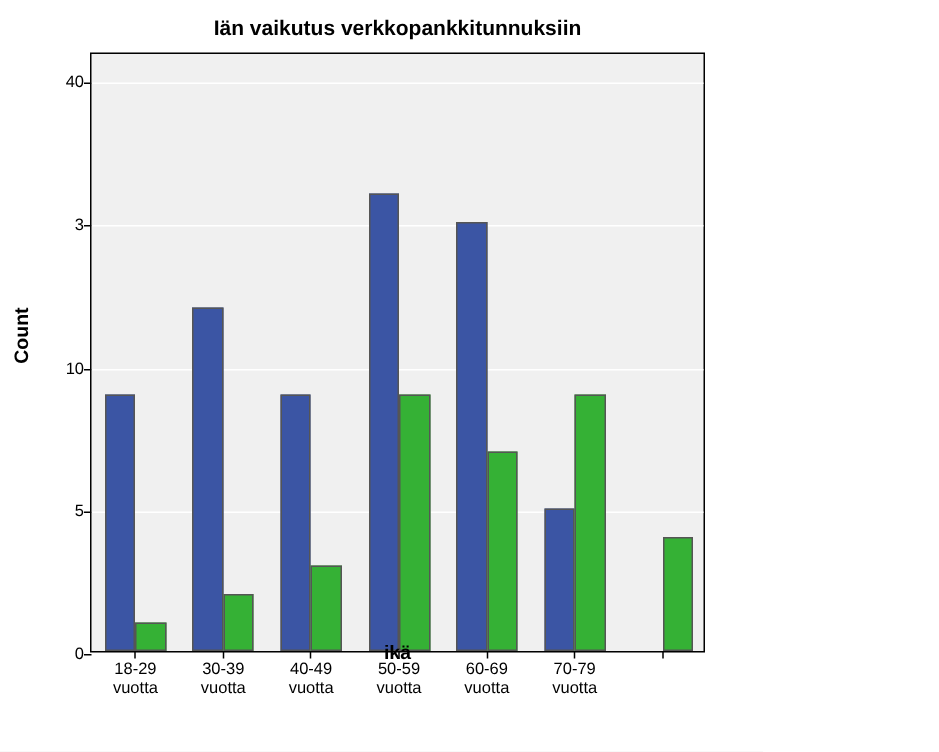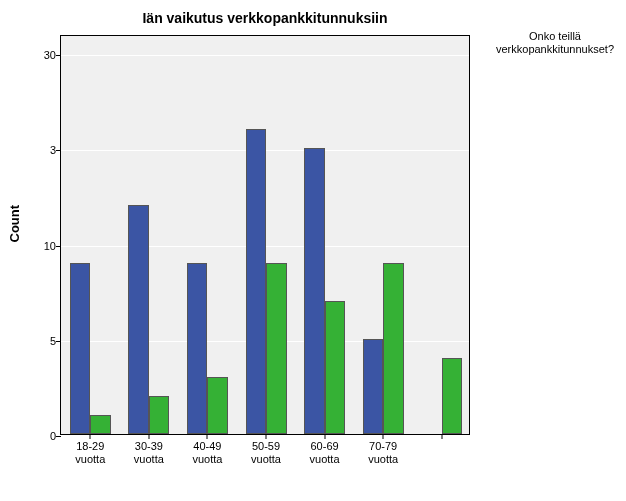--- a/index.html
+++ b/index.html
@@ -34,21 +34,21 @@
       <div class="gridline" style="top: 304.762px;"></div>
       <div class="y-tick" style="top: 304.762px;">5</div>
       <div class="y-tick-mark" style="top: 304.762px;"></div>
       <div class="gridline" style="top: 209.524px;"></div>
       <div class="y-tick" style="top: 209.524px;">10</div>
       <div class="y-tick-mark" style="top: 209.524px;"></div>
       <div class="gridline" style="top: 114.286px;"></div>
       <div class="y-tick" style="top: 114.286px;">3</div>
       <div class="y-tick-mark" style="top: 114.286px;"></div>
       <div class="gridline" style="top: 19.0476px;"></div>
-      <div class="y-tick" style="top: 19.0476px;">30</div>
+      <div class="y-tick" style="top: 19.0476px;">40</div>
       <div class="y-tick-mark" style="top: 19.0476px;"></div>
       <div class="x-tick" style="left: 29.2857px;">18-29<br>vuotta</div>
       <div class="x-tick-mark" style="left: 29.2857px;"></div>
       <div class="bar kylla" style="width: 20.5px; height: 171.429px; background: rgb(59, 85, 164); left: 8.78571px;"></div>
       <div class="bar ei" style="width: 20.5px; height: 19.0476px; background: rgb(53, 177, 53); left: 29.2857px;"></div>
       <div class="x-tick" style="left: 87.8571px;">30-39<br>vuotta</div>
       <div class="x-tick-mark" style="left: 87.8571px;"></div>
       <div class="bar kylla" style="width: 20.5px; height: 228.571px; background: rgb(59, 85, 164); left: 67.3571px;"></div>
       <div class="bar ei" style="width: 20.5px; height: 38.0952px; background: rgb(53, 177, 53); left: 87.8571px;"></div>
       <div class="x-tick" style="left: 146.429px;">40-49<br>vuotta</div>
@@ -65,20 +65,17 @@
       <div class="bar ei" style="width: 20.5px; height: 133.333px; background: rgb(53, 177, 53); left: 263.571px;"></div>
       <div class="x-tick" style="left: 322.143px;">70-79<br>vuotta</div>
       <div class="x-tick-mark" style="left: 322.143px;"></div>
       <div class="bar kylla" style="width: 20.5px; height: 95.2381px; background: rgb(59, 85, 164); left: 301.643px;"></div>
       <div class="bar ei" style="width: 20.5px; height: 171.429px; background: rgb(53, 177, 53); left: 322.143px;"></div>
       <div class="x-tick-mark" style="left: 380.714px;"></div>
       <div class="bar ei" style="width: 20.5px; height: 76.1905px; background: rgb(53, 177, 53); left: 380.714px;"></div>
     </div>
 
   <div class="ylabel">Count</div>
+  <div class="xlabel">ikä</div>
 
   <div class="legend">
-    <div class="legend-title">
-      <span>Onko teillä</span><br>
-      <span>verkkopankkitunnukset?</span>
-    </div>
   </div>
 </div>
 
 </body></html>

